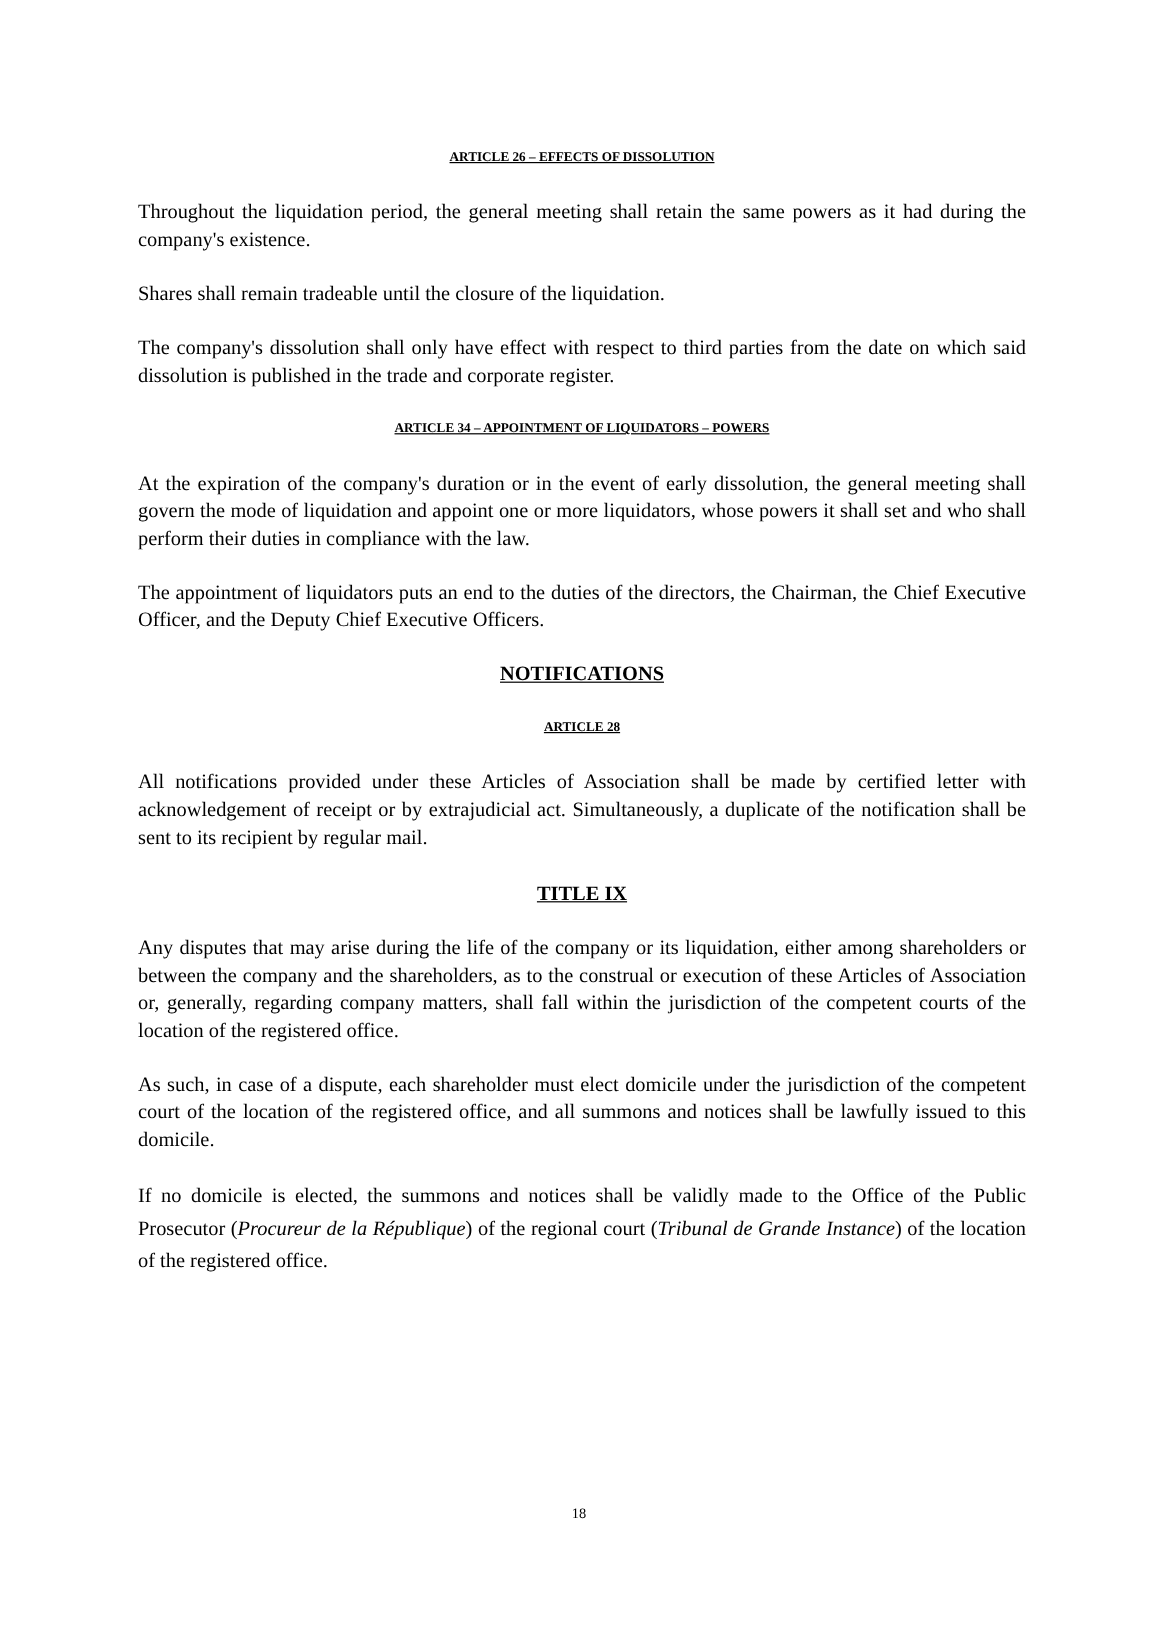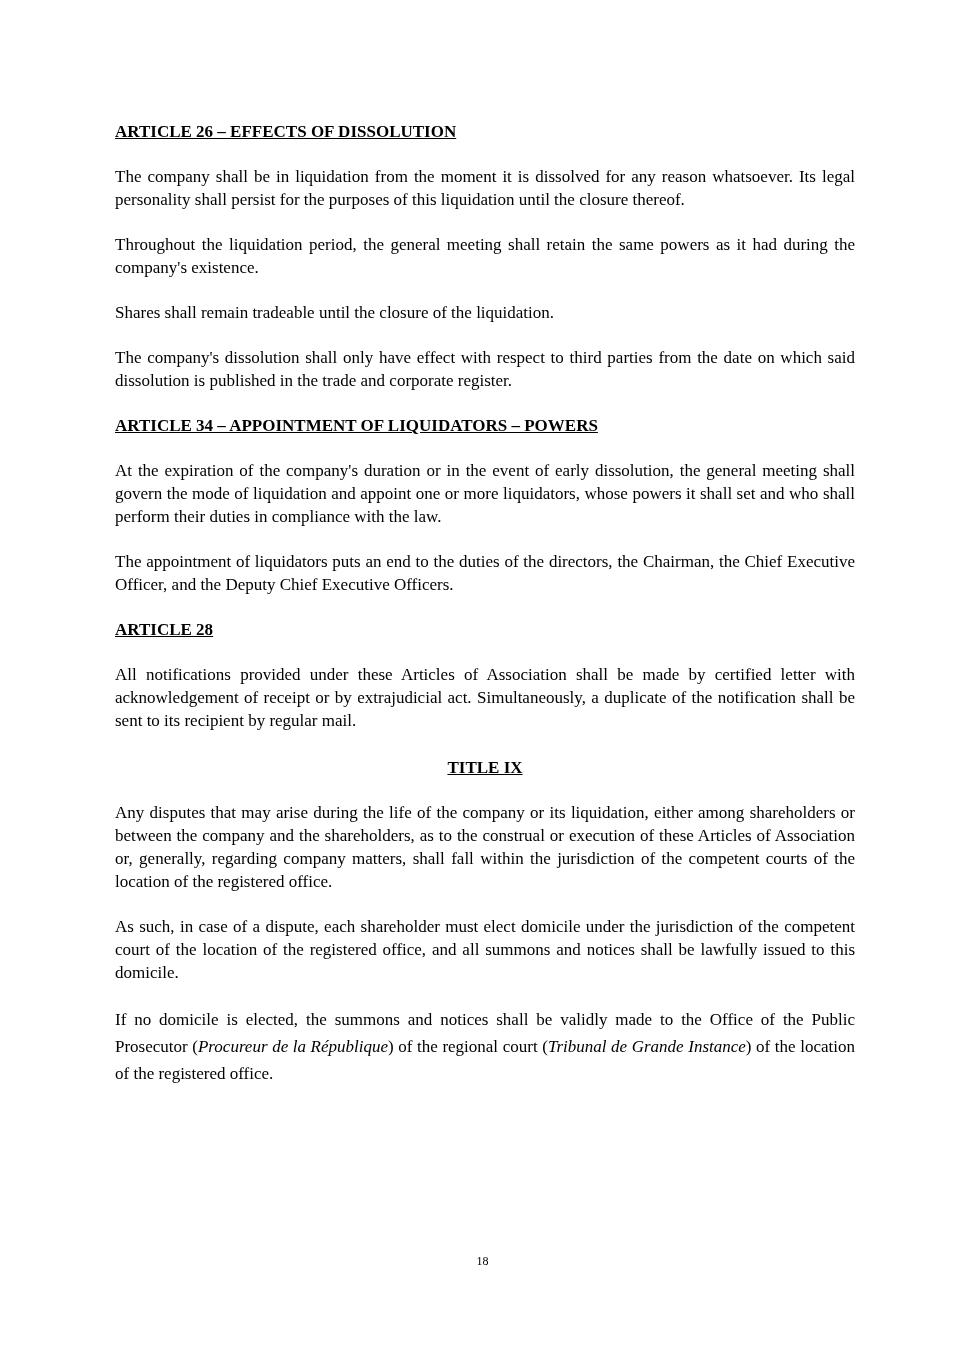--- a/index.html
+++ b/index.html
@@ -15,25 +15,25 @@
     background: #ffffff;
     box-sizing: border-box;
     padding: 112px 110px 0 115px;
     font-family: "Liberation Serif", "DejaVu Serif", serif;
     font-size: 17px;
     line-height: 23px;
     color: #000000;
     overflow: hidden;
   }
   .heading {
-    font-size: 17px;
+    font-size: 11px;
     font-weight: bold;
     text-decoration: underline;
     margin: 8px 0 22px 0;
-    text-align: left;
+    text-align: center;
   }
   .para {
     margin: 0 0 22px 0;
     text-align: justify;
   }
   .para-wide {
     line-height: 27px;
   }
   .center-title {
     text-align: center;
@@ -57,30 +57,30 @@
     text-align: center;
     font-size: 12px;
   }
 </style>
 </head>
 <body>
 
 <div class="page">
 
   <div class="heading">ARTICLE 26 – EFFECTS OF DISSOLUTION</div>
-  <p class="para">The company shall be in liquidation from the moment it is dissolved for any reason whatsoever. Its legal personality shall persist for the purposes of this liquidation until the closure thereof.</p>
   <p class="para">Throughout the liquidation period, the general meeting shall retain the same powers as it had during the company's existence.</p>
   <p class="para">Shares shall remain tradeable until the closure of the liquidation.</p>
   <p class="para">The company's dissolution shall only have effect with respect to third parties from the date on which said dissolution is published in the trade and corporate register.</p>
 
   <div class="heading">ARTICLE 34 – APPOINTMENT OF LIQUIDATORS – POWERS</div>
   <p class="para">At the expiration of the company's duration or in the event of early dissolution, the general meeting shall govern the mode of liquidation and appoint one or more liquidators, whose powers it shall set and who shall perform their duties in compliance with the law.</p>
   <p class="para">The appointment of liquidators puts an end to the duties of the directors, the Chairman, the Chief Executive Officer, and the Deputy Chief Executive Officers.</p>
 
   <div class="center-title">
+    <div class="line">NOTIFICATIONS</div>
   </div>
 
   <div class="heading">ARTICLE 28</div>
   <p class="para">All notifications provided under these Articles of Association shall be made by certified letter with acknowledgement of receipt or by extrajudicial act. Simultaneously, a duplicate of the notification shall be sent to its recipient by regular mail.</p>
 
   <div class="center-title extra-space-above">
     <div class="line">TITLE IX</div>
   </div>
 
   <p class="para">Any disputes that may arise during the life of the company or its liquidation, either among shareholders or between the company and the shareholders, as to the construal or execution of these Articles of Association or, generally, regarding company matters, shall fall within the jurisdiction of the competent courts of the location of the registered office.</p>

